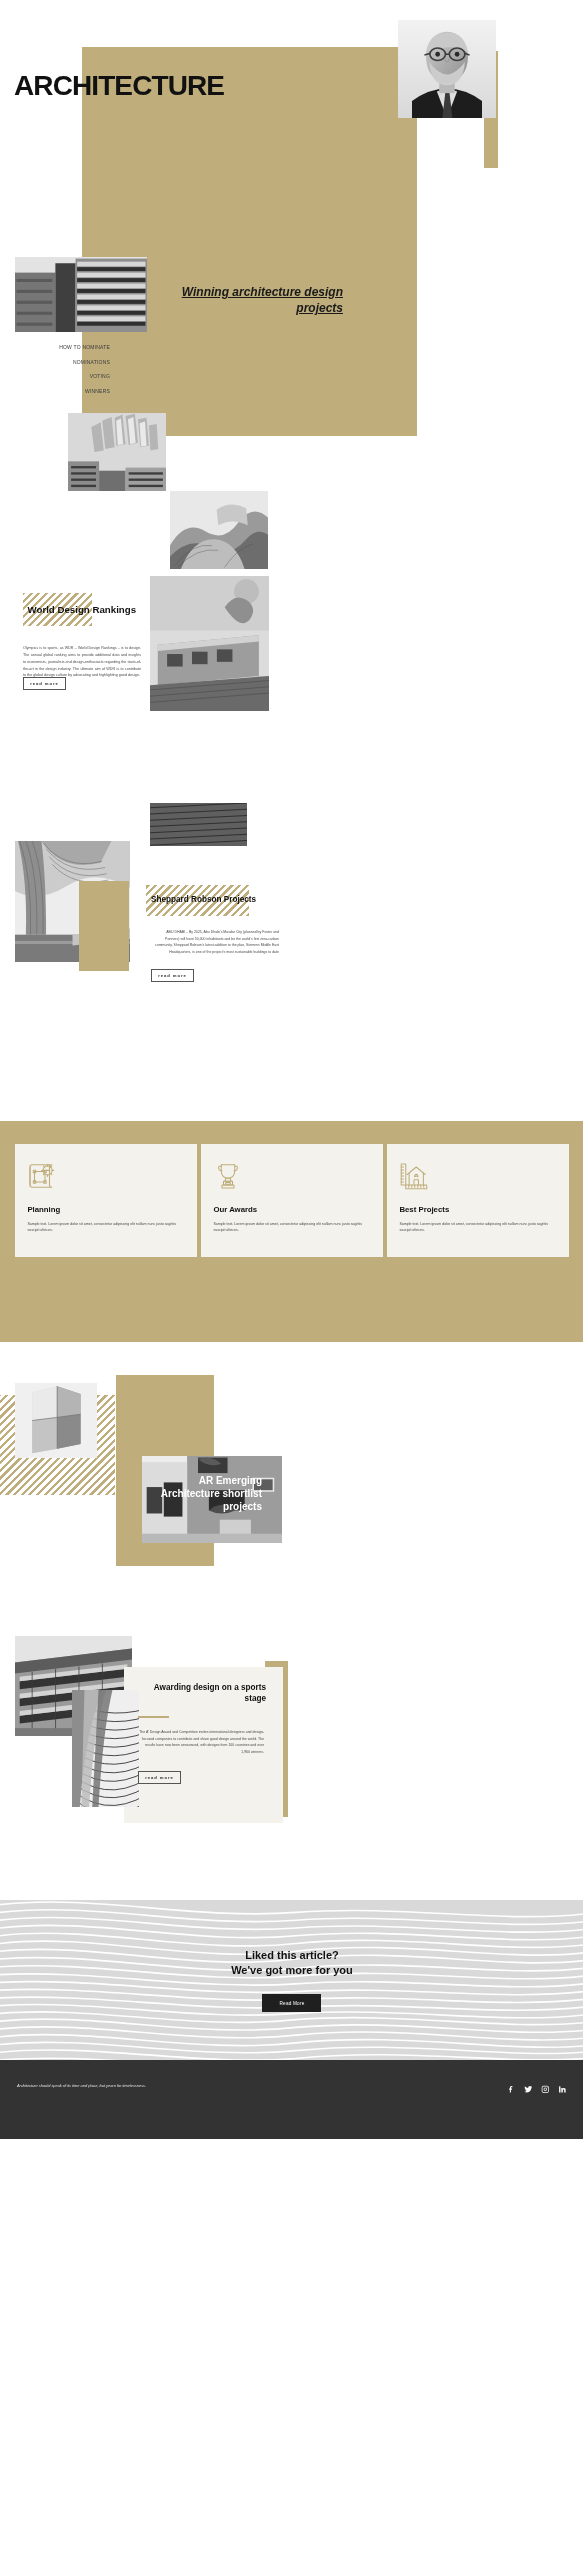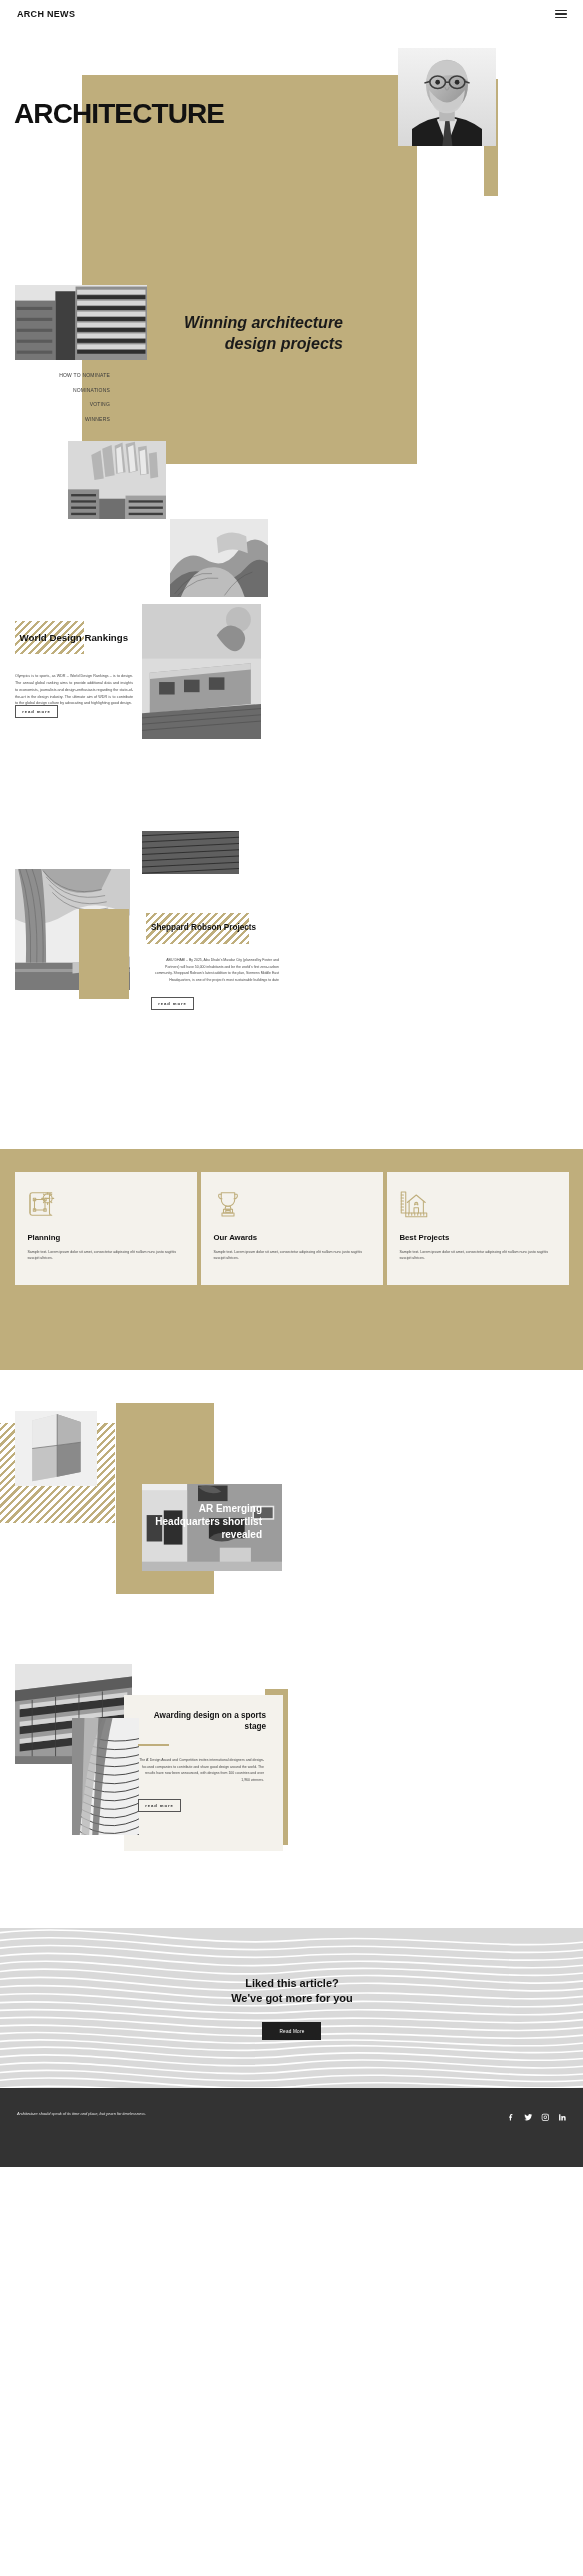--- a/index.html
+++ b/index.html
@@ -46,33 +46,33 @@
     font-size:28px; font-weight:bold; letter-spacing:-0.9px;
     line-height:1; color:#111; white-space:nowrap;
     font-family:"Liberation Sans", sans-serif;
   }
 
   
   .intro { position:relative; height:327px; }
   .intro-img-1 { left:15px; top:0px; width:132px; height:75px; }
   .sub-title {
     left:148px; top:26.5px; width:195px;
-    font-size:16px; font-weight:bold; font-style:italic;
-    line-height:1.35; color:#1a1a1a;
+    font-size:12px; font-weight:bold; font-style:italic;
+    line-height:1.35; color:#1a1a1a;text-decoration:underline;
   }
   .navlist { left:17px; top:87px; width:93px; }
   .navlist li {
     list-style:none; font-size:5px; letter-spacing:0.2px;
     color:#3a3a3a; margin-bottom:8.6px; cursor:pointer;
   }
   .intro-img-2 { left:68px; top:81px; width:98px; height:78px; }
   .intro-img-3 { left:170px; top:81px; width:98px; height:78px; }
 
   
-  .sec2 { position:relative; height:257px; }
+  .sec2 { position:relative; height:257px;margin-left:8px; }
   .wdr-stripe { left:15px; top:8.6px; width:69px; height:33px; }
   .wdr-h2 {
     left:19.5px; top:19.5px; font-size:9.7px; font-weight:bold;
     color:#111; white-space:nowrap;
   }
   .wdr-body {
     left:15px; top:61px; width:118px;
     font-size:3.7px; line-height:1.85; color:#4a4a4a; text-align:justify;
   }
   .btn-outline {
@@ -174,28 +174,20 @@
   }
   .socials { display:flex; gap:8.6px; align-items:center; padding-top:3.1px; }
   .socials span { width:8.6px; height:8.6px; cursor:pointer; display:block; }
   .socials svg { width:100%; height:100%; fill:#ffffff; display:block; }
 </style>
 </head>
 <body>
 
 <div class="page">
 
-  <div class="topbar">
-    <div class="logo">ARCH NEWS</div>
-    <div class="burger">
-      <span></span>
-      <span></span>
-      <span></span>
-    </div>
-  </div>
 
   <div class="hero">
     <div class="abs khaki hero-khaki"></div>
     <div class="abs khaki hero-khaki2"></div>
 
     <div class="abs photo hero-portrait">
       <svg viewBox="0 0 126 126" preserveAspectRatio="xMidYMid slice" aria-hidden="true">
         <defs>
           <linearGradient id="pg" x1="0" y1="0" x2="0" y2="1">
             <stop offset="0" stop-color="#f2f2f2"></stop>
@@ -515,21 +507,21 @@
         <g stroke="#3e3e3e" stroke-width="1">
           <path d="M22 46 L22 128"></path>
             <path d="M52 42 L52 128"></path>
           <path d="M82 39 L82 128"></path>
             <path d="M112 35 L112 128"></path>
         </g>
         <rect x="0" y="118" width="150" height="10" fill="#787878"></rect>
       </svg>
     </div>
 
-    <h2 class="abs ar-title">AR Emerging Headquarters shortlist revealed</h2>
+    <h2 class="abs ar-title">AR Emerging Architecture shortlist projects</h2>
   </div>
 
   <div class="sec6">
     <div class="abs khaki ad-khaki"></div>
     <div class="abs cream ad-card"></div>
 
     <div class="abs photo ad-img">
       <svg viewBox="0 0 86 150" preserveAspectRatio="none" aria-hidden="true">
         <rect width="86" height="150" fill="#efefef"></rect>
         <g stroke="#2c2c2c" stroke-width="1.1" fill="none">

